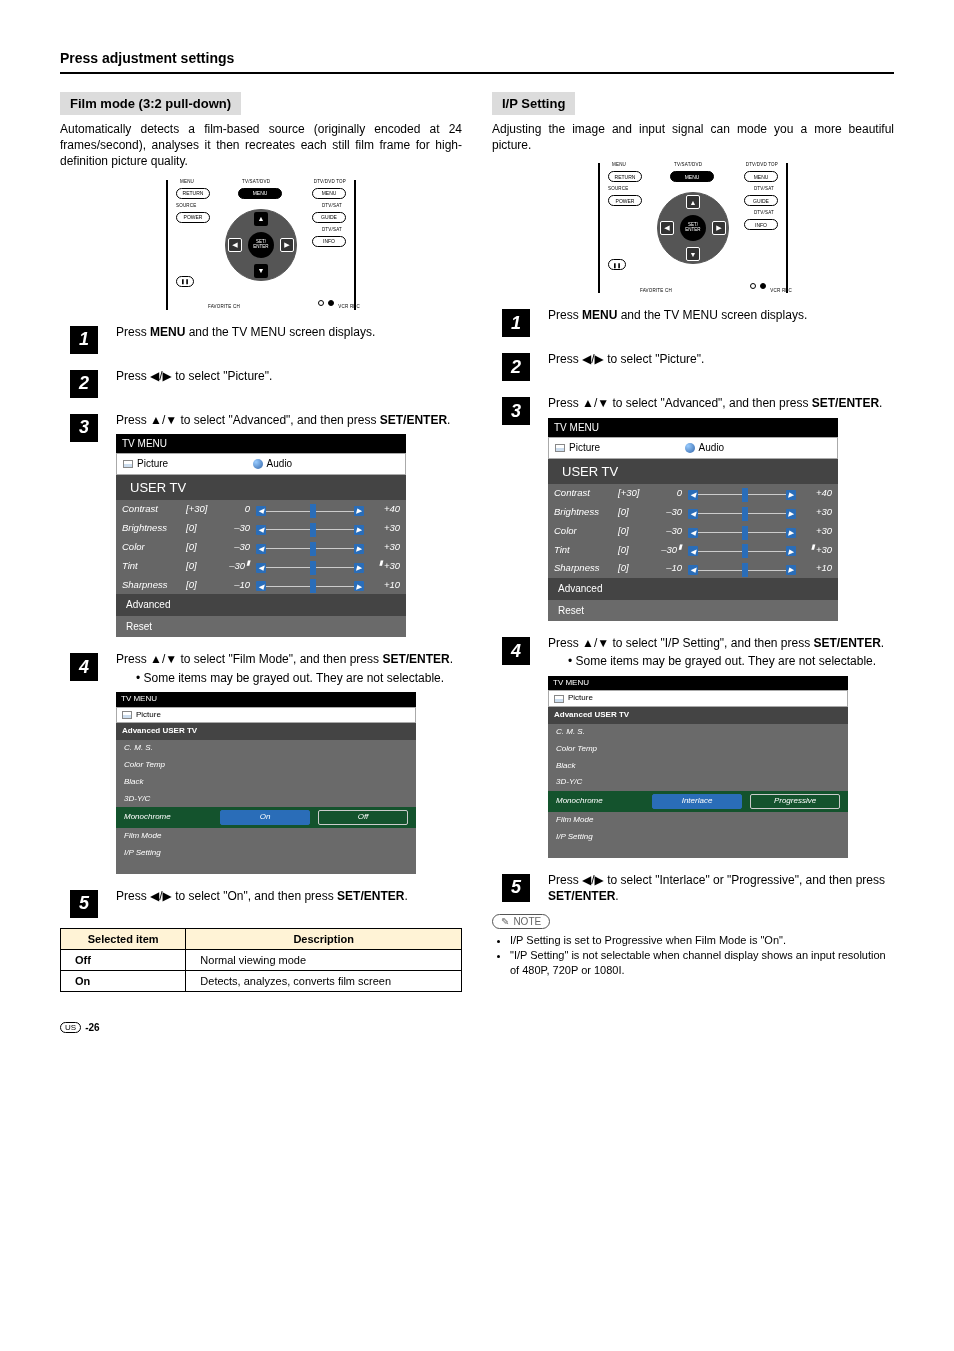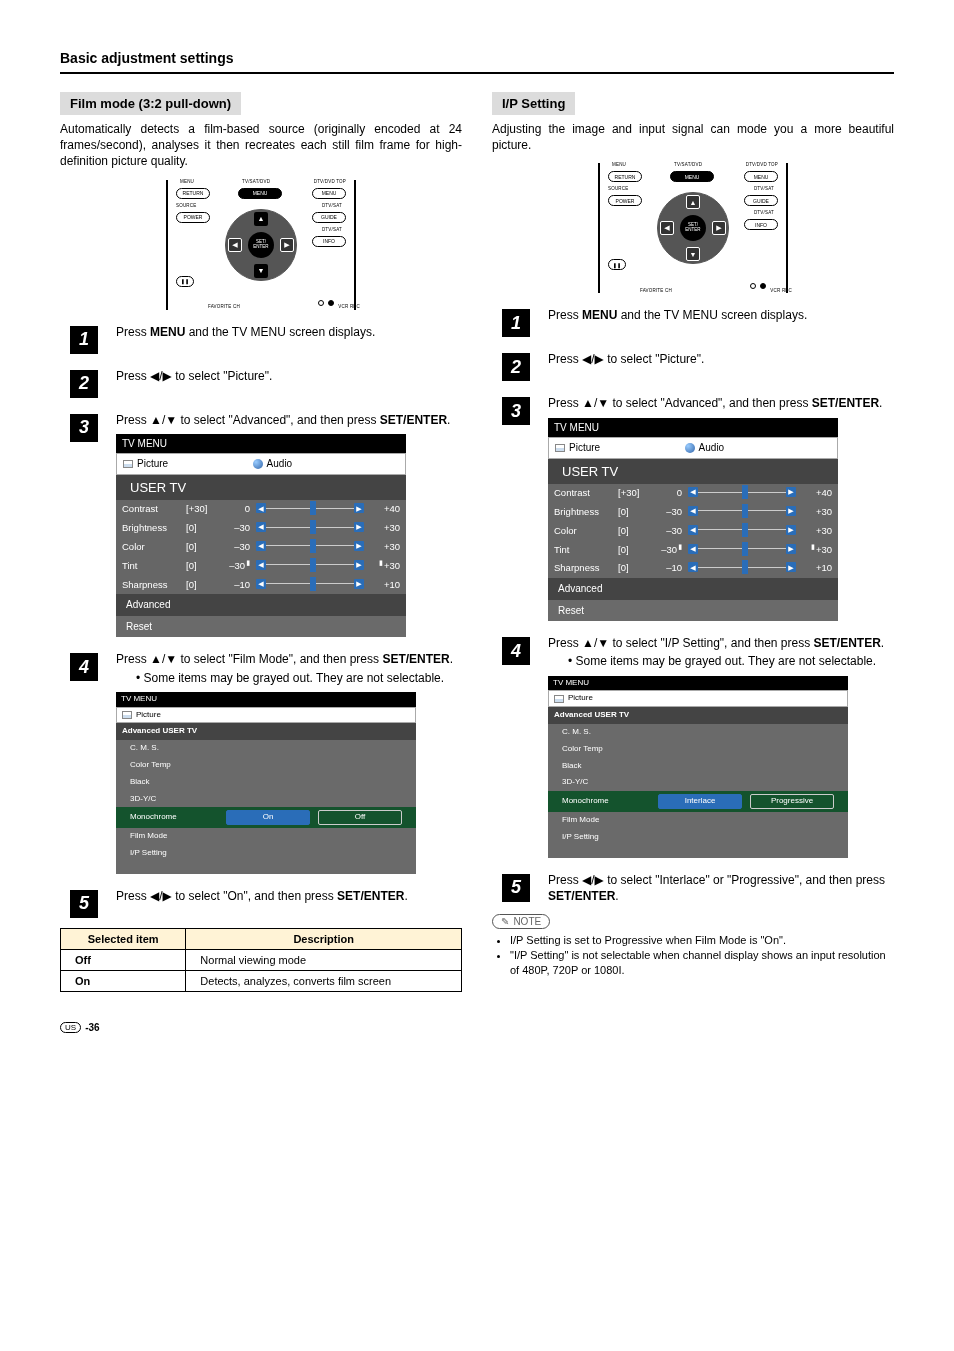--- a/index.html
+++ b/index.html
@@ -36,38 +36,38 @@
   .bullet { padding-left:12px; text-indent:-10px; margin-top:2px;text-align:center; }
   .bullet::before { content:"• "; }
 
   
   .tv-menu { width: 290px; margin-top:6px; font-size:10px; border-collapse: collapse; }
   .tv-title { background:#000; color:#fff; padding:3px 6px; }
   .tv-sub { background:#fff; border:1px solid #aaa; display:flex; }
   .tv-sub > div { padding:3px 6px; display:flex; align-items:center; gap:4px; }
   .tv-sub .sel { flex:0 0 45%; }
   .tv-user { background:#444; color:#fff; padding:4px 14px; font-size:13px; }
-  .tv-row { display:flex; align-items:flex-start; background:#666; color:#fff; padding:3px 6px; gap:6px; font-size:9.5px; }
+  .tv-row { display:flex; align-items:flex-end; background:#666; color:#fff; padding:3px 6px; gap:6px; font-size:9.5px;font-style:italic; }
   .tv-row .label { flex:0 0 58px; }
   .tv-row .br { flex:0 0 30px; }
   .tv-row .neg { flex:0 0 28px; text-align:right; }
   .slider { flex:1; height:10px; position:relative; display:flex; align-items:center; }
   .slider .track { height:1px; background:#ccc; flex:1; }
   .slider .arrow-btn { width:10px; height:10px; background:#2a6db8; border-radius:1px; display:flex; align-items:center; justify-content:center; color:#fff; font-size:7px; }
   .slider .knob { position:absolute; top:-2px; width:6px; height:14px; background:#2a6db8; left:50%; }
   .tv-row .pos { flex:0 0 30px; text-align:right; }
   .tv-plain { background:#6a6a6a; color:#fff; padding:4px 10px; font-size:10px; }
   .tv-plain.sel { background:#444; }
 
   
   .adv-menu { width: 300px; margin-top:6px; font-size:9px; }
   .adv-title { background:#000; color:#fff; padding:2px 5px; font-size:8px; }
   .adv-sub { background:#fff; border:1px solid #aaa; padding:2px 5px; display:flex; align-items:center; gap:4px; font-size:8px;}
   .adv-head { background:#444; color:#fff; padding:3px 6px; font-size:8px; font-weight:bold;}
-  .adv-row { background:#6a6a6a; color:#fff; padding:3px 14px; font-size:8px; }
+  .adv-row { background:#6a6a6a; color:#fff; padding:3px 8px; font-size:8px;font-style:italic; }
   .adv-row.sel { background:#14532d; display:flex; align-items:center; }
   .adv-row.sel .optrow { flex:1; display:flex; gap:8px; margin-left:16px;}
   .opt-box { border:1px solid #ccc; border-radius:2px; padding:1px 0; color:#fff; flex:1; text-align:center; font-size:8px;}
   .opt-box.sel { background:#2a6db8; border-color:#2a6db8; }
 
   
   .desc-table { width:100%; border-collapse: collapse; margin-top:10px; }
   .desc-table th, .desc-table td { border:1px solid #000; padding:4px 14px; font-size:11px; text-align:left; }
   .desc-table th { background:#fff3d6; font-weight:bold; text-align:center; }
 
@@ -76,21 +76,21 @@
   .note-list { font-size:11px; line-height:1.35; padding-left:10px; }
   .note-list li { list-style: disc; margin-left:8px; }
   .square-icon { display:inline-block; width:10px;height:8px;border:1px solid #888;background:linear-gradient(#fff 50%,#cde 50%);vertical-align:middle;}
   .ball-icon { display:inline-block; width:10px;height:10px;border-radius:50%;background:radial-gradient(circle at 30% 30%,#9cf,#36a);vertical-align:middle;}
   .page-num { margin-top:30px; font-size:10px; display:flex; align-items:center; gap:4px; }
   .us-oval { border:1px solid #000; border-radius:8px; padding:0 4px; font-size:8px; }
 </style>
 </head>
 <body>
 
-<div class="section-title">Basic adjustment settings</div>
+<div class="section-title">Press adjustment settings</div>
 <div class="rule"></div>
 
 <div class="two-col">
 
   <div class="col">
     <div class="sub-head">Film mode (3:2 pull-down)</div>
     <div class="para">Automatically detects a film-based source (originally encoded at 24 frames/second), analyses it then recreates each still film frame for high-definition picture quality.</div>
 
     
     <div class="remote-wrap">
@@ -431,14 +431,14 @@
       <ul class="note-list">
         <li>I/P Setting is set to Progressive when Film Mode is "On".</li>
         <li>"I/P Setting" is not selectable when channel display shows an input resolution of 480P, 720P or 1080I.</li>
       </ul>
     </div>
   </div>
 </div>
 
 <div class="page-num">
   <span class="us-oval">US</span>
-  <span style="font-weight:bold">-36</span>
+  <span style="font-weight:bold">-26</span>
 </div>
 
 </body></html>

